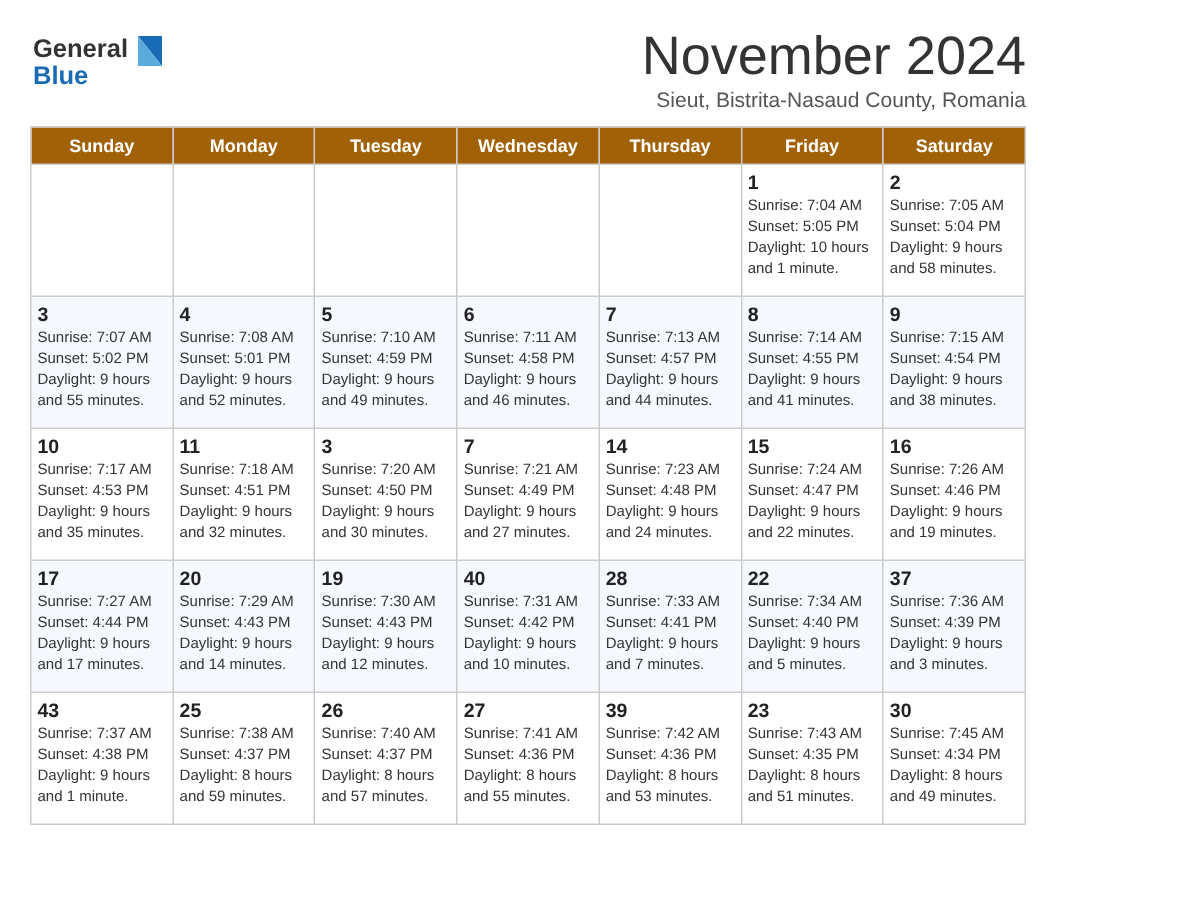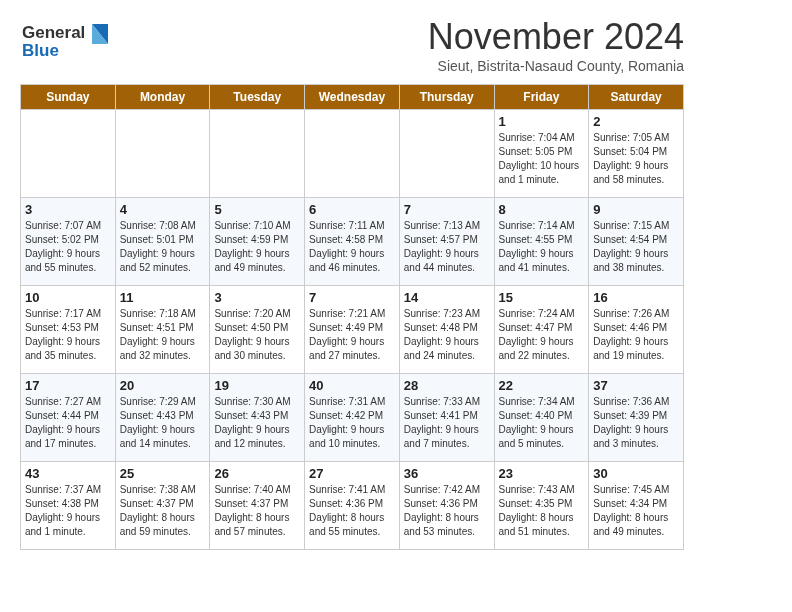--- a/index.html
+++ b/index.html
@@ -227,21 +227,21 @@
           </td>
           <td>
             <span class="day-num">26</span>
             <div class="day-info">Sunrise: 7:40 AM<br>Sunset: 4:37 PM<br>Daylight: 8 hours<br>and 57 minutes.</div>
           </td>
           <td>
             <span class="day-num">27</span>
             <div class="day-info">Sunrise: 7:41 AM<br>Sunset: 4:36 PM<br>Daylight: 8 hours<br>and 55 minutes.</div>
           </td>
           <td>
-            <span class="day-num">36</span>
+            <span class="day-num">39</span>
             <div class="day-info">Sunrise: 7:42 AM<br>Sunset: 4:36 PM<br>Daylight: 8 hours<br>and 53 minutes.</div>
           </td>
           <td>
             <span class="day-num">23</span>
             <div class="day-info">Sunrise: 7:43 AM<br>Sunset: 4:35 PM<br>Daylight: 8 hours<br>and 51 minutes.</div>
           </td>
           <td>
             <span class="day-num">30</span>
             <div class="day-info">Sunrise: 7:45 AM<br>Sunset: 4:34 PM<br>Daylight: 8 hours<br>and 49 minutes.</div>
           </td>

